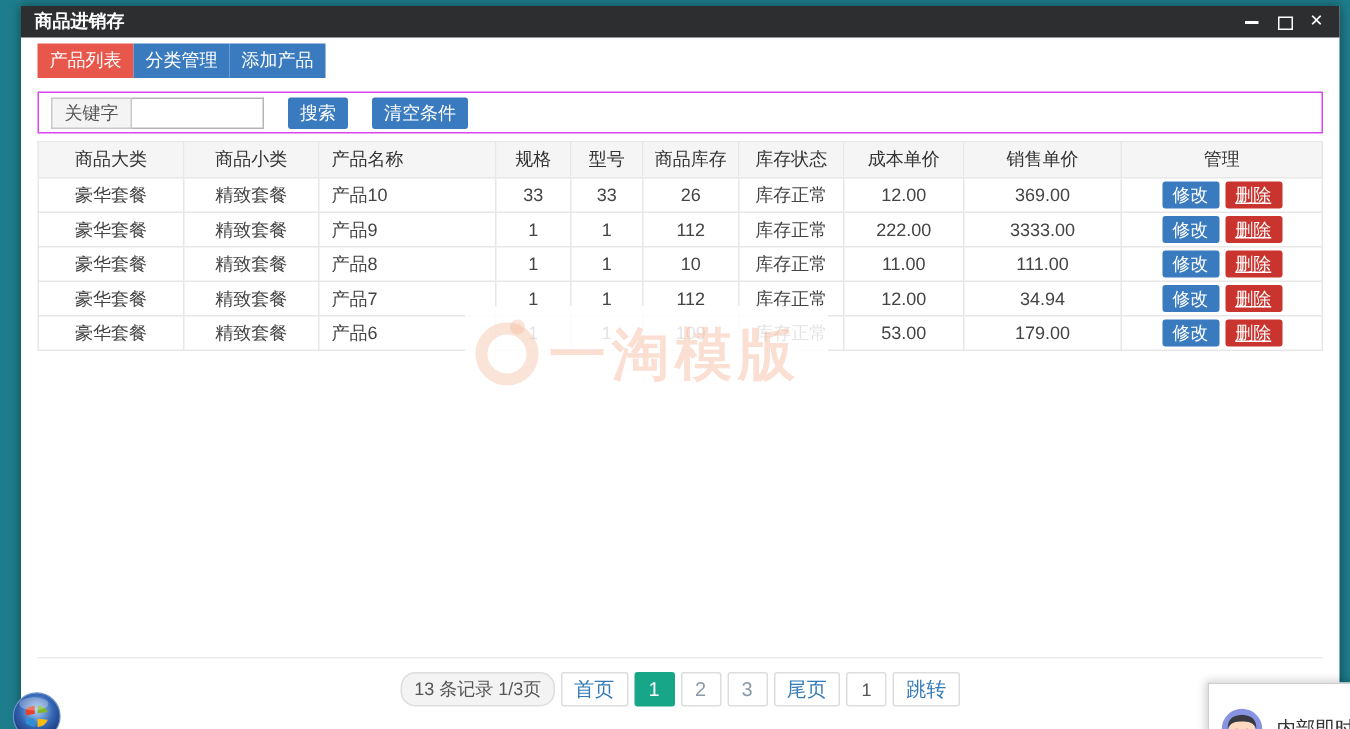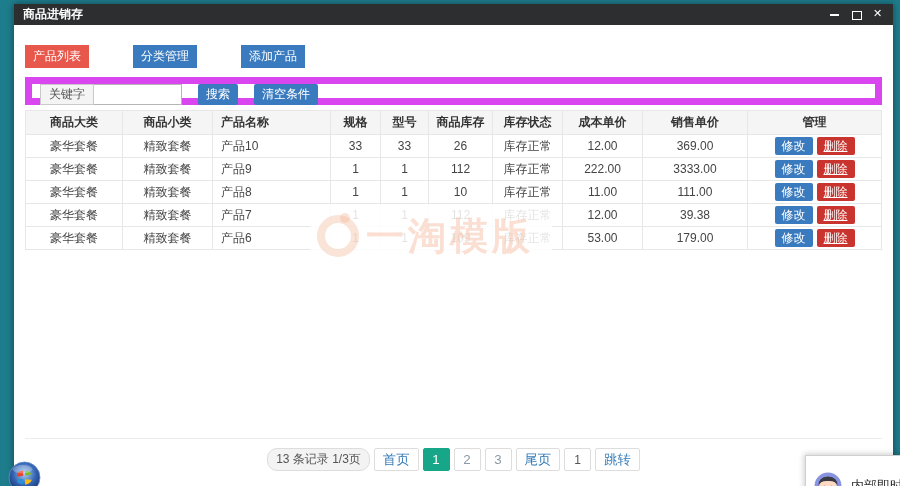--- a/index.html
+++ b/index.html
@@ -23,52 +23,52 @@
   }
   .controls { margin-left: auto; display: flex; gap: 11px; align-items: center; }
   .ctrl { display: inline-block; cursor: pointer; position: relative; width: 11px; height: 11px; }
   .ctrl-min::before { content:""; position:absolute; left:1px; top:5px; width:9px; height:2px; background:#fff; }
   .ctrl-max::before { content:""; position:absolute; left:1px; top:2px; width:8px; height:7px; border:1.5px solid #fff; }
   .ctrl-close::before { content:"✕"; position:absolute; left:0; top:-2px; font-size:11px; font-weight:bold; color:#fff; }
 
   .content { position: relative; padding: 0 11px; }
 
   
-  .tabs { display: flex; margin-top: 20px; gap: 44px; }
+  .tabs { display: flex; margin-top: 4px; }
   .tab {
     width: 64px; height: 23px; line-height: 23px; text-align: center;
     color: #fff; font-size: 12px; background: #3a7bbf; cursor: pointer; border: none;
   }
   .tab.active { background: #e8574b; }
 
   
   .searchbar {
-    margin-top: 9px; border: 7px solid #d946ef; height: 28px;
-    display: flex; align-items: flex-start; padding-left: 8px; background: #fff;
+    margin-top: 9px; border: 1px solid #d946ef; height: 28px;
+    display: flex; align-items: center; padding-left: 8px; background: #fff;
   }
   .kw-label {
     font-size: 12px; color: #555; background: #f4f4f4;
     border: 1px solid #c9c9c9; padding: 3px 8px; line-height: 13px;
   }
   .kw-input {
     width: 88px; height: 21px; border: 1px solid #b5b5b5; border-left: none;
     font-size: 12px; padding: 0 4px; outline: none;
   }
   .btn-blue {
     background: #3a7bbf; color: #fff; border: none; font-size: 12px;
     padding: 4px 8px; margin-left: 16px; border-radius: 2px; cursor: pointer; line-height: 13px;
   }
 
   
   table.grid { border-collapse: collapse; width: 100%; margin-top: 5px; table-layout: fixed; }
   .grid th, .grid td {
     border: 1px solid #e7e7e7; font-size: 12px; text-align: center;
     height: 23px; padding: 0 4px; color: #444; overflow: hidden; white-space: nowrap;
   }
-  .grid th { background: #f5f5f5; color: #333; font-weight: bold; height: 24px; }
+  .grid th { background: #f5f5f5; color: #333; font-weight: normal; height: 24px; }
   .grid th.left, .grid td.left { text-align: left; padding-left: 8px; }
   .btn-edit, .btn-del {
     border: none; color: #fff; font-size: 12px; padding: 3px 7px;
     border-radius: 2px; cursor: pointer; margin: 0 2px; line-height: 12px;
   }
   .btn-edit { background: #3a7bbf; }
   .btn-del  { background: #c9342e; text-decoration: underline; }
 
   
   .footer-divider { position: absolute; left: 11px; width: 857px; top: 434px; border-top: 1px solid #ececec; }
@@ -199,21 +199,21 @@
           </tr>
           <tr>
             <td>豪华套餐</td>
             <td>精致套餐</td>
             <td class="left">产品7</td>
             <td>1</td>
             <td>1</td>
             <td>112</td>
             <td>库存正常</td>
             <td>12.00</td>
-            <td>39.38</td>
+            <td>34.94</td>
             <td><button class="btn-edit">修改</button><button class="btn-del">删除</button></td>
           </tr>
           <tr>
             <td>豪华套餐</td>
             <td>精致套餐</td>
             <td class="left">产品6</td>
             <td>1</td>
             <td>1</td>
             <td>109</td>
             <td>库存正常</td>

